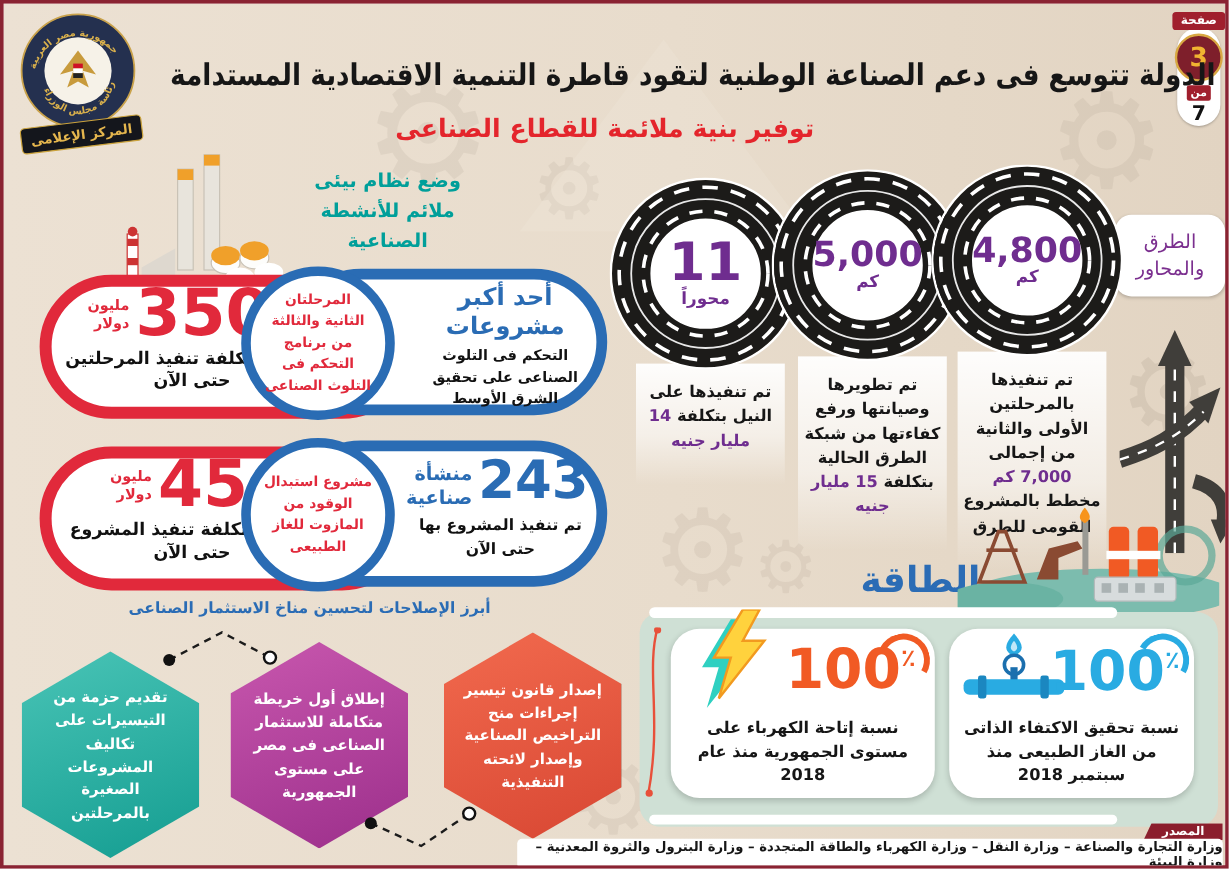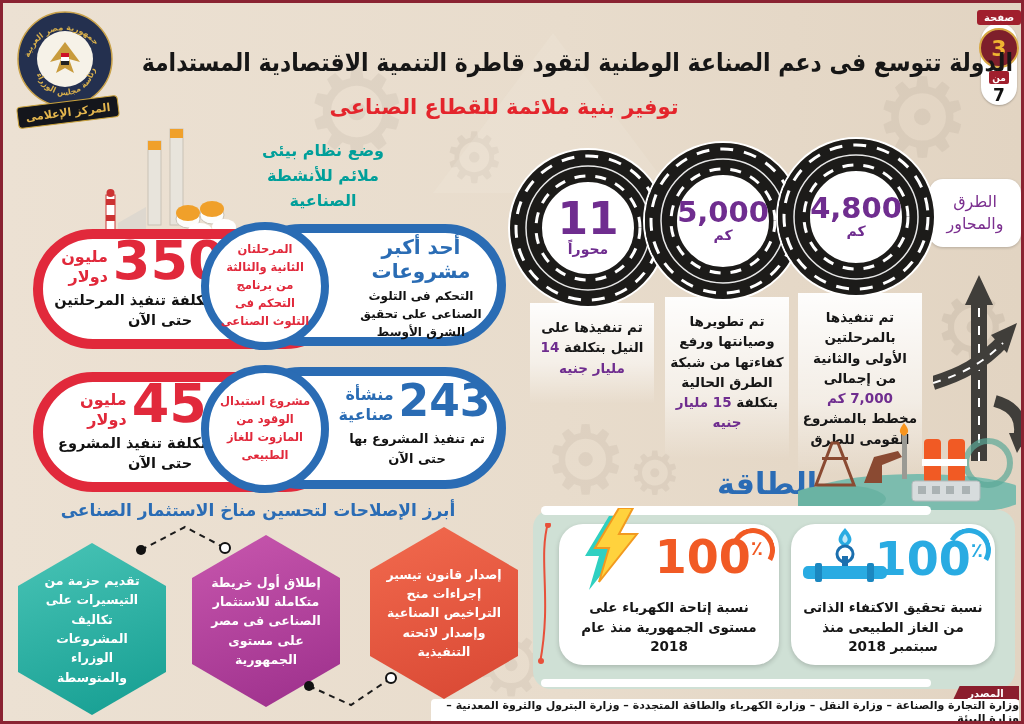--- a/index.html
+++ b/index.html
@@ -40,38 +40,38 @@
   .stad{position:absolute;background:#fff;box-sizing:border-box;}
   .stad.red{border:10px solid #e1293b;border-radius:70px;}
   .stad.blue{border:9px solid #2a6cb4;border-radius:70px;}
   .junction-circle{position:absolute;width:128px;height:128px;border-radius:50%;background:#fff;border:8px solid #2a6cb4;
     box-sizing:border-box;display:flex;align-items:center;justify-content:center;text-align:center;direction:rtl;
     color:#e1293b;font-size:11.5px;font-weight:bold;line-height:1.55;padding:10px;}
   .statgrp{position:absolute;width:230px;text-align:center;direction:rtl;}
   .statrow{display:flex;justify-content:center;align-items:flex-start;gap:5px;direction:rtl;}
   .approx{font-size:16px;font-weight:bold;color:#111;margin-top:10px;}
   .bigred{font-size:54px;font-weight:bold;color:#e1293b;line-height:.9;}
-  .unitred{width:46px;font-size:16px;font-weight:bold;color:#e1293b;line-height:1.25;margin-top:10px;text-align:right;}
+  .unitred{width:46px;font-size:12px;font-weight:bold;color:#e1293b;line-height:1.25;margin-top:10px;text-align:right;}
   .statdesc{font-size:14.5px;font-weight:bold;color:#111;line-height:1.35;margin-top:4px;}
   .bigblue{font-size:44px;font-weight:bold;color:#2a6cb4;line-height:1;text-align:center;}
   .unitblue{width:50px;font-size:16px;font-weight:bold;color:#2a6cb4;line-height:1.25;margin-top:6px;text-align:right;}
   .bluegrp-title{color:#2a6cb4;font-size:20px;font-weight:bold;line-height:1.2;direction:rtl;text-align:center;}
   .bluegrp-desc{color:#111;font-size:12px;font-weight:bold;line-height:1.5;direction:rtl;text-align:center;margin-top:4px;}
   
   .rc{position:absolute;width:160px;height:160px;}
   .rc-content{position:absolute;inset:0;display:flex;flex-direction:column;align-items:center;justify-content:center;color:#6f2d8f;}
   .rc-val{font-weight:bold;line-height:.9;}
   .rc-unit{font-size:14px;font-weight:bold;margin-top:2px;}
   .road-desc{position:absolute;width:116px;background:linear-gradient(180deg,rgba(255,255,255,.95) 0%,rgba(255,255,255,.55) 60%,rgba(255,255,255,0) 100%);
     text-align:center;direction:rtl;font-size:13.5px;font-weight:bold;color:#161616;line-height:1.5;padding:14px 4px 26px;}
   .road-desc .hl{color:#6f2d8f;}
   .roads-label{left:926px;top:176px;width:92px;height:68px;background:#fff;border-radius:14px;box-shadow:0 1px 3px rgba(0,0,0,.2);
     display:flex;align-items:center;justify-content:center;text-align:center;direction:rtl;color:#7b2f8f;font-size:16px;font-weight:normal;line-height:1.4;padding:4px;box-sizing:border-box;}
   
-  .reforms-title{left:50px;top:497px;width:410px;text-align:center;direction:rtl;color:#2a6cb5;font-size:17px;font-weight:bold;}
+  .reforms-title{left:50px;top:497px;width:410px;text-align:center;direction:rtl;color:#2a6cb5;font-size:13px;font-weight:bold;}
   .hex{position:absolute;width:148px;height:172px;clip-path:polygon(50% 0%,100% 25%,100% 75%,50% 100%,0% 75%,0% 25%);
     display:flex;align-items:center;justify-content:center;text-align:center;direction:rtl;color:#fff;
     font-size:12.5px;font-weight:bold;line-height:1.55;padding:26px 16px;box-sizing:border-box;
     filter:drop-shadow(3px -3px 0 #1b1b1b);}
   .hex.teal{background:linear-gradient(160deg,#49c4b6,#149d91);}
   .hex.purple{background:linear-gradient(160deg,#c857ae,#9c2f8b);}
   .hex.redx{background:linear-gradient(160deg,#f26a4e,#d84733);margin-left:16px;}
   
   .energy-panel{left:530px;top:507px;width:482px;height:179px;background:#cfe0d5;border-radius:18px;}
   .panel-strip{position:absolute;background:#fff;border-radius:6px;}
@@ -262,21 +262,21 @@
     <polygon points="46,14 32,44 60,44" fill="#403e3a"></polygon>
     <path d="M46 200 L46 44" stroke="#ffffff" stroke-width="2" stroke-dasharray="9 9" fill="none"></path>
     <path d="M0 122 C 26 114, 48 104, 72 78" stroke="#403e3a" stroke-width="14" fill="none"></path>
     <polygon points="84,62 58,74 74,92" fill="#403e3a"></polygon>
     <path d="M0 122 C 26 114, 48 104, 70 82" stroke="#ffffff" stroke-width="2" stroke-dasharray="8 8" fill="none"></path>
     <path d="M62 140 C 84 146, 90 160, 86 178" stroke="#403e3a" stroke-width="12" fill="none"></path>
     <polygon points="84,192 76,172 96,172" fill="#403e3a"></polygon>
   </svg>
 
   <div class="abs reforms-title">أبرز الإصلاحات لتحسين مناخ الاستثمار الصناعى</div>
-  <div class="hex teal" style="left:15px;top:540px;">تقديم حزمة من التيسيرات على تكاليف المشروعات الوزراء والمتوسطة</div>
+  <div class="hex teal" style="left:15px;top:540px;">تقديم حزمة من التيسيرات على تكاليف المشروعات الصغيرة بالمرحلتين</div>
   <div class="hex purple" style="left:189px;top:532px;">إطلاق أول خريطة متكاملة للاستثمار الصناعى فى مصر على مستوى الجمهورية</div>
   <div class="hex redx" style="left:351px;top:524px;">إصدار قانون تيسير إجراءات منح التراخيص الصناعية وإصدار لائحته التنفيذية</div>
   <svg class="overlay" width="1024" height="724" viewBox="0 0 1024 724">
     <path d="M138 547 L182 524 L222 545" stroke="#1b1b1b" stroke-width="2" stroke-dasharray="6 5" fill="none"></path>
     <circle cx="138" cy="547" r="5" fill="#111111"></circle>
     <circle cx="222" cy="545" r="5" fill="#ffffff" stroke="#111111" stroke-width="2"></circle>
     <path d="M306 683 L348 702 L388 675" stroke="#1b1b1b" stroke-width="2" stroke-dasharray="6 5" fill="none"></path>
     <circle cx="306" cy="683" r="5" fill="#111111"></circle>
     <circle cx="388" cy="675" r="5" fill="#ffffff" stroke="#111111" stroke-width="2"></circle>
   </svg>

